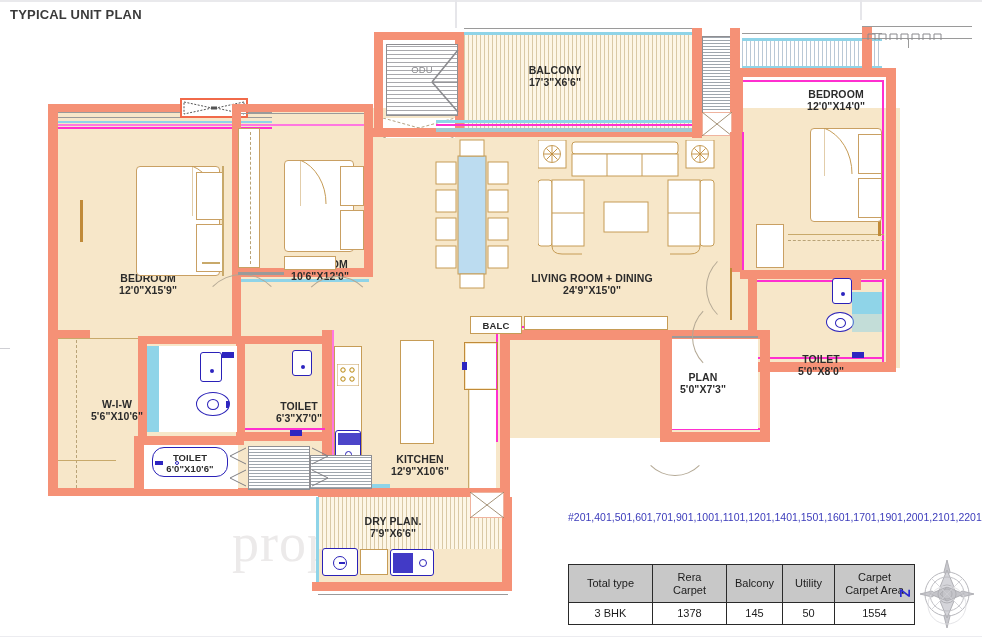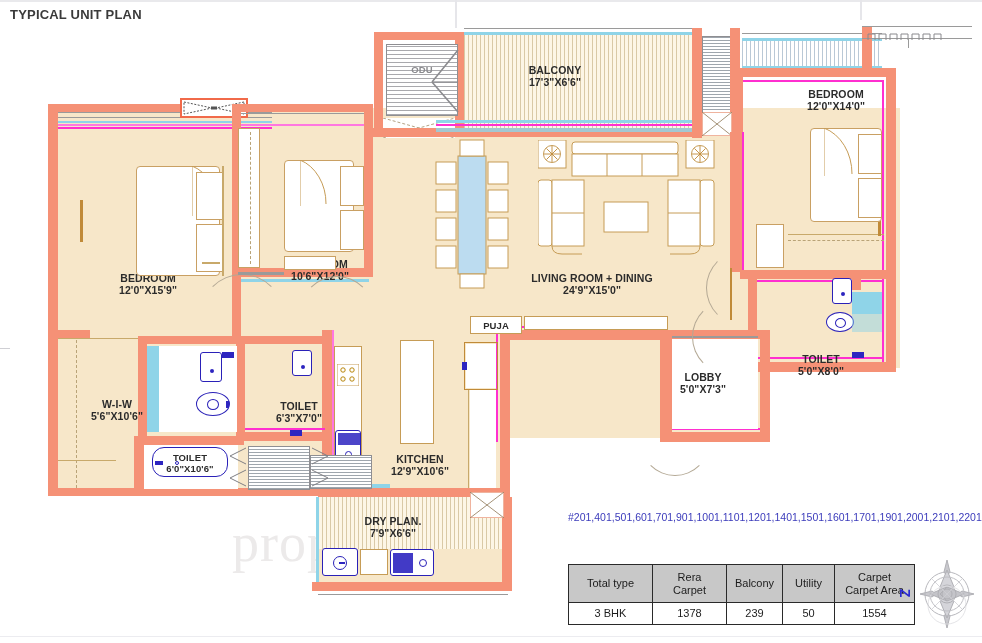--- a/index.html
+++ b/index.html
@@ -199,21 +199,21 @@
       <line x1="0" y1="20" x2="72" y2="0" stroke="#a08a63" stroke-width="0.8" stroke-dasharray="3,2"></line>
     </svg>
   </div>
   <div class="abs" style="left:430px; top:48px; width:30px; height:66px;">
     <svg width="30" height="66" viewBox="0 0 30 66">
       <line x1="28" y1="2" x2="2" y2="34" stroke="#8a8a8e" stroke-width="1.6"></line>
       <line x1="2" y1="34" x2="28" y2="64" stroke="#8a8a8e" stroke-width="1.6"></line>
       <line x1="2" y1="34" x2="28" y2="34" stroke="#8a8a8e" stroke-width="1.2"></line>
     </svg>
   </div>
-  <div class="lbl small" style="left:396px; top:64px; width:52px; color:#8a8a8e; font-weight:700;">
+  <div class="lbl small" style="left:396px; top:64px; width:52px; color:#8a8a8e; font-weight:400;">
     <div>ODU</div>
   </div>
 
   <div class="vstripe" style="left:464px; top:32px; width:228px; height:96px;"></div>
   <div class="bluethin" style="left:464px; top:32px; width:228px; height:3px;"></div>
   <div class="graythin" style="left:464px; top:28px; width:228px; height:1px;"></div>
   <div class="mag" style="left:436px; top:124px; width:256px; height:2px;"></div>
   <div class="bluethin" style="left:436px; top:120px; width:256px; height:3px;"></div>
   <div class="wall" style="left:372px; top:128px; width:320px; height:9px;"></div>
   <div class="lbl" style="left:490px; top:64px; width:130px;">
@@ -272,38 +272,38 @@
   <div class="wall" style="left:660px; top:432px; width:110px; height:10px;"></div>
   <div class="mag" style="left:672px; top:428px; width:98px; height:2px;"></div>
   <div class="wall" style="left:760px; top:330px; width:10px; height:112px;"></div>
   <div class="mag" style="left:756px; top:330px; width:2px; height:100px;"></div>
   <div class="wall" style="left:660px; top:330px; width:110px; height:9px;"></div>
   <div class="white" style="left:672px; top:339px; width:86px; height:90px;"></div>
   <div class="graythin" style="left:672px; top:336px; width:86px; height:2px;"></div>
   <div class="swing" style="left:692px; top:300px; width:74px; height:74px; border-top-color:transparent; border-right-color:transparent; border-bottom-color:transparent;"></div>
   <div class="swing" style="left:640px; top:406px; width:70px; height:70px; border-top-color:transparent; border-right-color:transparent; border-left-color:transparent;"></div>
   <div class="lbl" style="left:672px; top:371px; width:62px;">
-    <div>LOBBY</div>
+    <div>PLAN</div>
     <div class="dim">5'0"X7'3"</div>
   </div>
 
   <div class="wall" style="left:500px; top:330px; width:168px; height:10px;"></div>
   <div class="mag" style="left:508px; top:326px; width:152px; height:2px;"></div>
   <div class="wall" style="left:500px; top:330px; width:10px; height:112px;"></div>
   <div class="mag" style="left:496px; top:330px; width:2px; height:112px;"></div>
   <div class="wall" style="left:500px; top:432px; width:10px; height:62px;"></div>
 
   <div class="lbl" style="left:502px; top:272px; width:180px;">
     <div>LIVING ROOM + DINING</div>
     <div class="dim">24'9"X15'0"</div>
   </div>
 
   <div class="outline" style="left:470px; top:316px; width:52px; height:18px;"></div>
   <div class="lbl small" style="left:474px; top:320px; width:44px;">
-    <div>PUJA</div>
+    <div>BALC</div>
   </div>
   <div class="outline" style="left:524px; top:316px; width:144px; height:14px;"></div>
 
   <div class="wall" style="left:322px; top:330px; width:10px; height:166px;"></div>
   <div class="magl" style="left:332px; top:330px; width:2px; height:160px;"></div>
   <div class="wall" style="left:318px; top:488px; width:192px; height:9px;"></div>
   <div class="bluethin" style="left:332px; top:484px; width:58px; height:4px;"></div>
   <div class="magl" style="left:332px; top:497px; width:176px; height:2px;"></div>
   <div class="lbl" style="left:372px; top:453px; width:96px;">
     <div>KITCHEN</div>
@@ -560,21 +560,21 @@
       <th style="width:80px;">
         <span>Carpet</span><br>
         <span>Carpet Area</span>
       </th>
     </tr>
   </thead>
   <tbody>
     <tr>
       <td>3 BHK</td>
       <td>1378</td>
-      <td>239</td>
+      <td>145</td>
       <td>50</td>
       <td>1554</td>
     </tr>
   </tbody>
 </table>
 
 <div id="northZ">Z</div>
 <div id="compass">
   <svg width="58" height="72" viewBox="0 0 58 72">
     <g stroke="#b0b0b5" fill="none" stroke-width="1">

